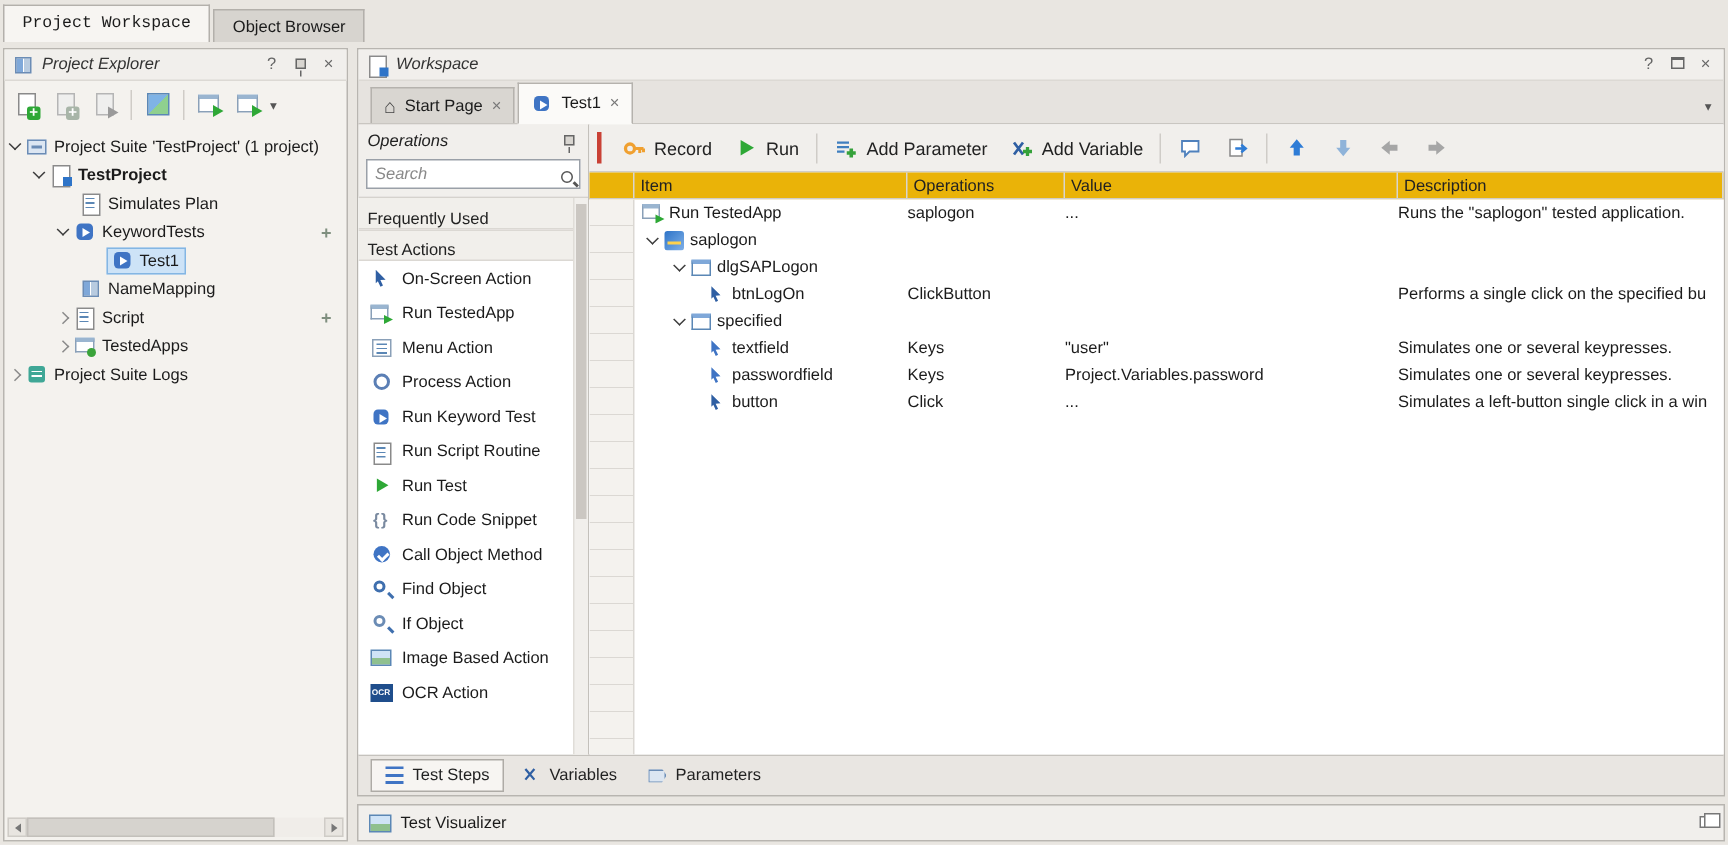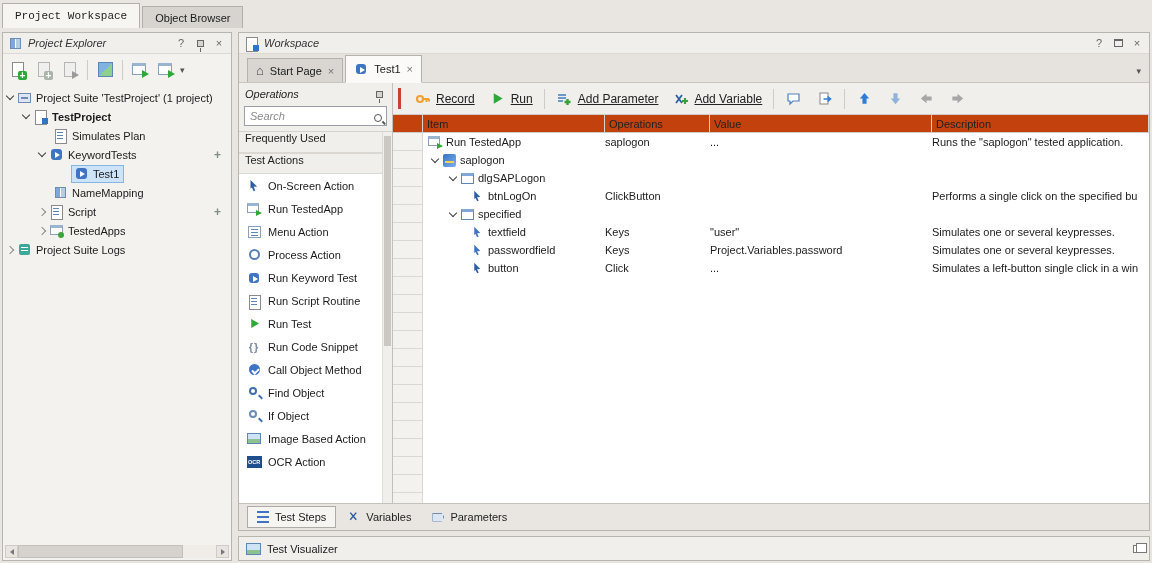--- a/index.html
+++ b/index.html
@@ -90,21 +90,21 @@
   .ops-hdr { height:21px; display:flex; align-items:center; padding:0 6px; gap:4px; }
   .ops-hdr .hdr-title { color:#222; }
   .ops-search { padding:2px 5px 5px 5px; }
   .search-wrap { position:relative; }
   .search-wrap input { width:100%; height:20px; border:1px solid #9aa0a8; padding:0 18px 0 5px; font-family:"Liberation Sans",sans-serif; font-size:11px; background:#fff; }
   .search-wrap input::placeholder { font-style:italic; color:#8a8a8a; }
   .mag { position:absolute; right:5px; top:4px; width:8px; height:8px; border:1.5px solid #555; border-radius:50%; }
   .mag:after { content:""; position:absolute; left:7px; top:7px; width:4px; height:1.5px; background:#555; transform:rotate(45deg); }
 
   .ops-list { flex:1; background:#fff; border-top:1px solid #d5d2cd; position:relative; overflow:hidden; padding-right:10px; }
-  .ops-group { height:21px; background:#f1efeb; border-top:1px solid #dbd8d3; border-bottom:1px solid #dbd8d3; display:flex; align-items:flex-start; padding-left:6px; color:#222; }
+  .ops-group { height:21px; background:#f1efeb; border-top:1px solid #dbd8d3; border-bottom:1px solid #dbd8d3; display:flex; align-items:flex-end; padding-left:6px; color:#222; }
   .ops-group:first-child { border-top:none; }
   .ops-item { height:23px; display:flex; align-items:center; gap:6px; padding-left:7px; white-space:nowrap; }
   .oi { width:16px; height:16px; position:relative; flex:none; display:flex; align-items:center; justify-content:center; }
   .ops-scroll { position:absolute; right:0; top:0; bottom:0; width:10px; background:#f1efec; border-left:1px solid #e0ddd8; }
   .ops-thumb { position:absolute; left:1px; right:1px; top:4px; height:210px; background:#cbc7c2; }
 
   .menui { width:13px; height:12px; background:#fff; border:1px solid #8aa0b8; position:relative; }
   .menui:after { content:""; position:absolute; left:2px; top:2px; right:2px; height:7px;
       background:repeating-linear-gradient(to bottom,#5b87b5 0 1px,transparent 1px 3px); }
   .geari { width:11px; height:11px; border:2px solid #5b7fb5; border-radius:50%; position:relative; }
@@ -115,24 +115,24 @@
   .ocri { width:15px; height:12px; background:#1f4e8c; color:#fff; font-size:5.5px; font-weight:bold; display:flex; align-items:center; justify-content:center; letter-spacing:0; }
   .bracei { color:#7a8aa0; font-weight:bold; font-size:11px; letter-spacing:1px; }
   .xvar { color:#2f5fa3; font-weight:bold; font-style:italic; font-size:12px; }
   .circm { width:11px; height:11px; border-radius:50%; background:#3f74c4; position:relative; }
   .circm:after { content:""; position:absolute; left:3px; top:4px; width:5px; height:3px; border-left:2px solid #fff; border-bottom:2px solid #fff; transform:rotate(-45deg); }
 
   
   .editor { flex:1; display:flex; flex-direction:column; min-width:0; background:#fff; }
   .ed-toolbar { height:32px; background:#f1efec; display:flex; align-items:center; gap:2px; padding:0 5px; border-bottom:1px solid #d0cdc8; }
   .ed-grip { width:3px; height:21px; background:#c94135; margin-right:5px; flex:none; }
-  .tb-btn { display:flex; align-items:center; gap:5px; padding:2px 6px; font-size:12px; color:#222; white-space:nowrap;text-decoration:underline; }
+  .tb-btn { display:flex; align-items:center; gap:5px; padding:2px 6px; font-size:12px; color:#222; white-space:nowrap; }
   .tb-ico { display:flex; align-items:center; justify-content:center; width:17px; height:17px; }
 
-  .grid-hdr { height:18px; display:flex; background:#c2410c; border-bottom:1px solid #cfccc7; }
+  .grid-hdr { height:18px; display:flex; background:#eab308; border-bottom:1px solid #cfccc7; }
   .gh { border-right:1px solid #d8d5d0; padding:0 4px; display:flex; align-items:center; color:#222; overflow:hidden; white-space:nowrap; }
   .w-gut { width:30px; flex:none; }
   .w-item { width:182px; flex:none; }
   .w-op { width:105px; flex:none; }
   .w-val { width:222px; flex:none; }
   .w-desc { flex:1; min-width:0; }
 
   .grid-body { flex:1; position:relative; background:#fff; overflow:hidden; }
   .gutter-col { position:absolute; left:0; top:0; bottom:0; width:30px; border-right:1px solid #dbd8d3;
       background:repeating-linear-gradient(to bottom,#f4f2ee 0 17px,#dbd8d3 17px 18px); }

